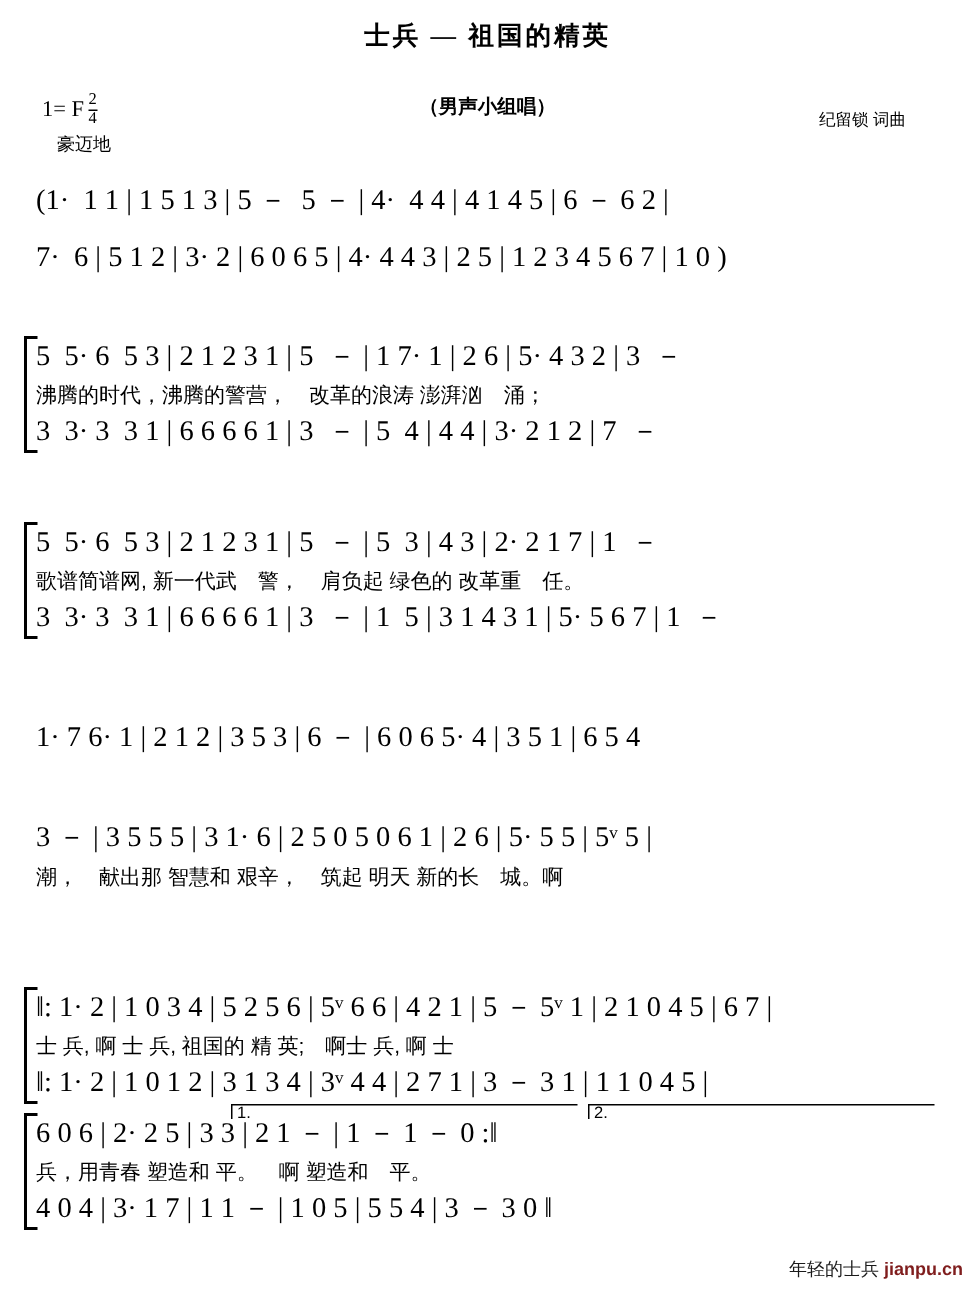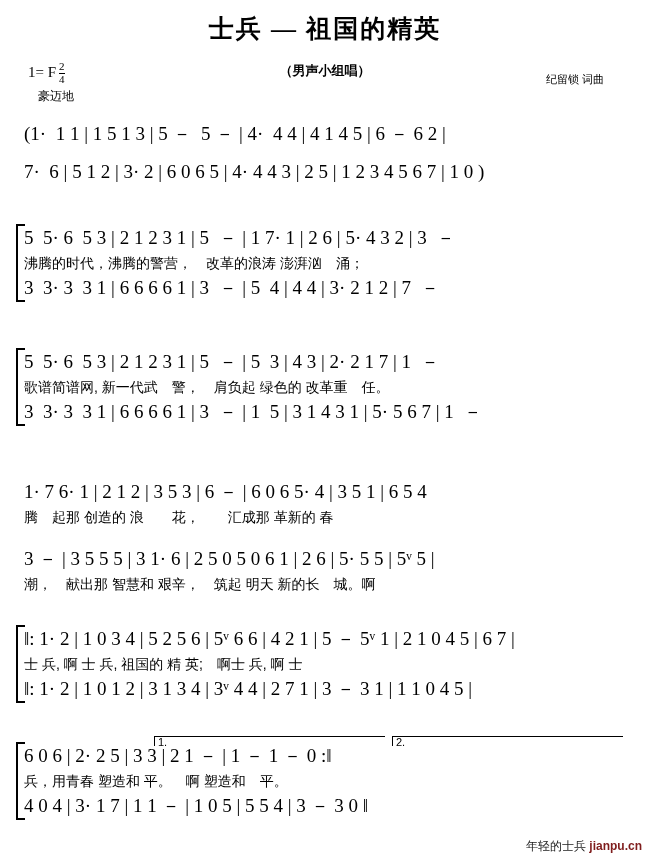--- a/index.html
+++ b/index.html
@@ -20,21 +20,21 @@
     width: 650px;
     height: 861px;
   }
   .title {
     position: absolute;
     top: 12px;
     left: 0;
     width: 650px;
     text-align: center;
     font-family: "Liberation Serif", serif;
-    font-size: 25px;
+    font-size: 17px;
     font-weight: bold;
     letter-spacing: 2px;
   }
   .subtitle {
     position: absolute;
     top: 62px;
     left: 0;
     width: 650px;
     text-align: center;
     font-size: 13px;
@@ -169,29 +169,28 @@
 
   <div class="system" style="top:348px;">
     <div class="brace"></div>
     <div class="notes">5  5· 6  5 3 | 2 1 2 3 1 | 5  － | 5  3 | 4 3 | 2· 2 1 7 | 1  －</div>
     <div class="lyrics">歌谱简谱网, 新一代武　警，　肩负起 绿色的 改革重　任。</div>
     <div class="notes">3  3· 3  3 1 | 6 6 6 6 1 | 3  － | 1  5 | 3 1 4 3 1 | 5· 5 6 7 | 1  －</div>
   </div>
 
   <div class="system" style="top:478px;">
     <div class="notes">1· 7 6· 1 | 2 1 2 | 3 5 3 | 6 － | 6 0 6 5· 4 | 3 5 1 | 6 5 4</div>
-    <div class="lyrics">腾　起那 创造的 浪　　花，　　汇成那 革新的 春</div>
   </div>
 
   <div class="system" style="top:545px;">
     <div class="notes">3 － | 3 5 5 5 | 3 1· 6 | 2 5 0 5 0 6 1 | 2 6 | 5· 5 5 | 5ᵛ 5 |</div>
     <div class="lyrics">潮，　献出那 智慧和 艰辛，　筑起 明天 新的长　城。啊</div>
   </div>
 
-  <div class="system" style="top:625px;">
+  <div class="system" style="top:658px;">
     <div class="brace"></div>
     <div class="notes">‖: 1· 2 | 1 0 3 4 | 5 2 5 6 | 5ᵛ 6 6 | 4 2 1 | 5 － 5ᵛ 1 | 2 1 0 4 5 | 6 7 |</div>
     <div class="lyrics">士 兵, 啊 士 兵, 祖国的 精 英;　啊士 兵, 啊 士</div>
     <div class="notes">‖: 1· 2 | 1 0 1 2 | 3 1 3 4 | 3ᵛ 4 4 | 2 7 1 | 3 － 3 1 | 1 1 0 4 5 |</div>
   </div>
 
   <div class="system" style="top:742px;">
     <div class="ending-line" style="left:130px; top:-6px; width:230px;"></div>
     <div class="endingbar" style="left:134px; top:-6px;">1.</div>
     <div class="ending-line" style="left:368px; top:-6px; width:230px;"></div>

